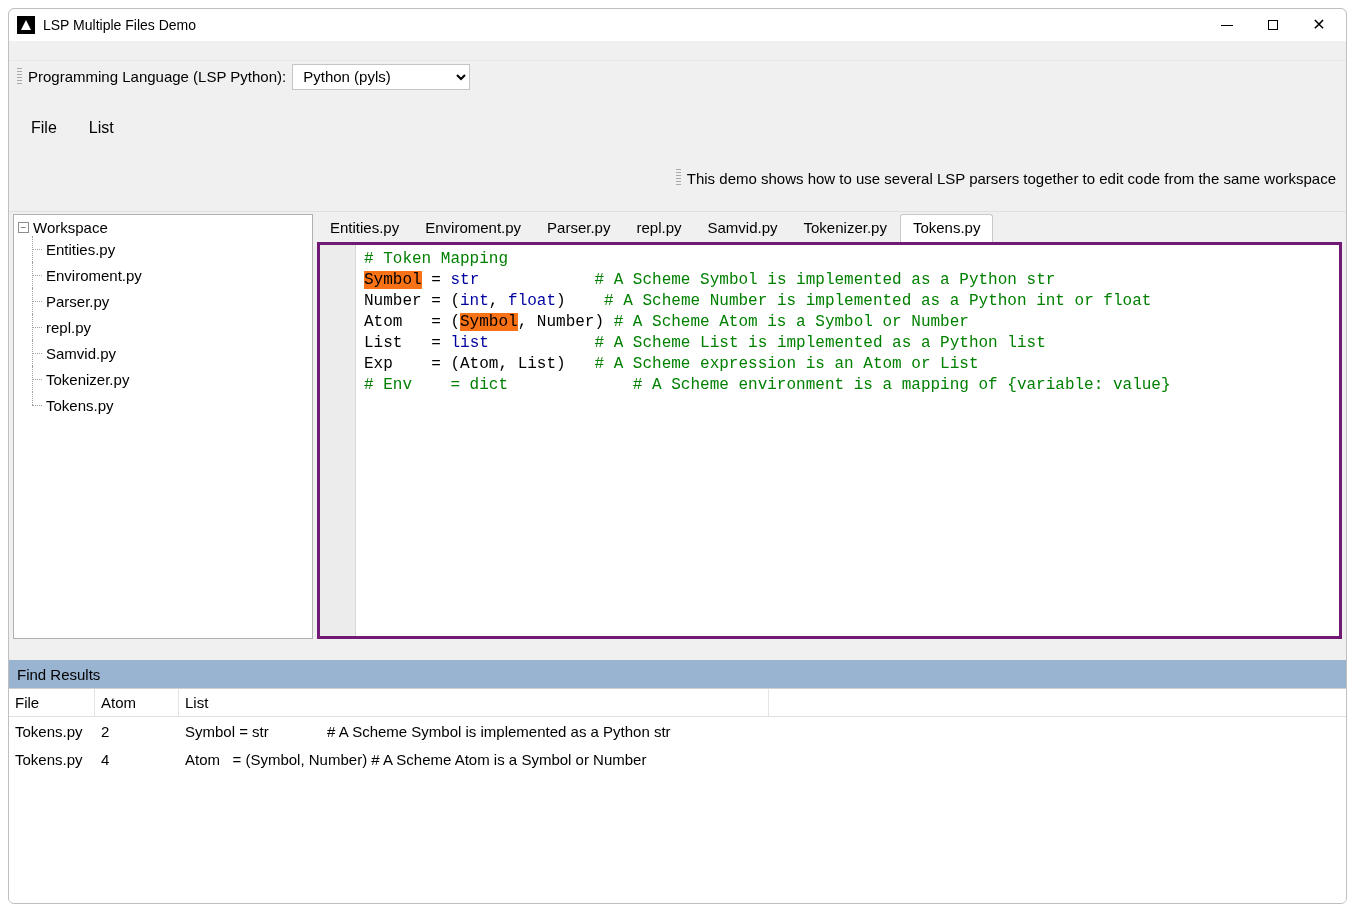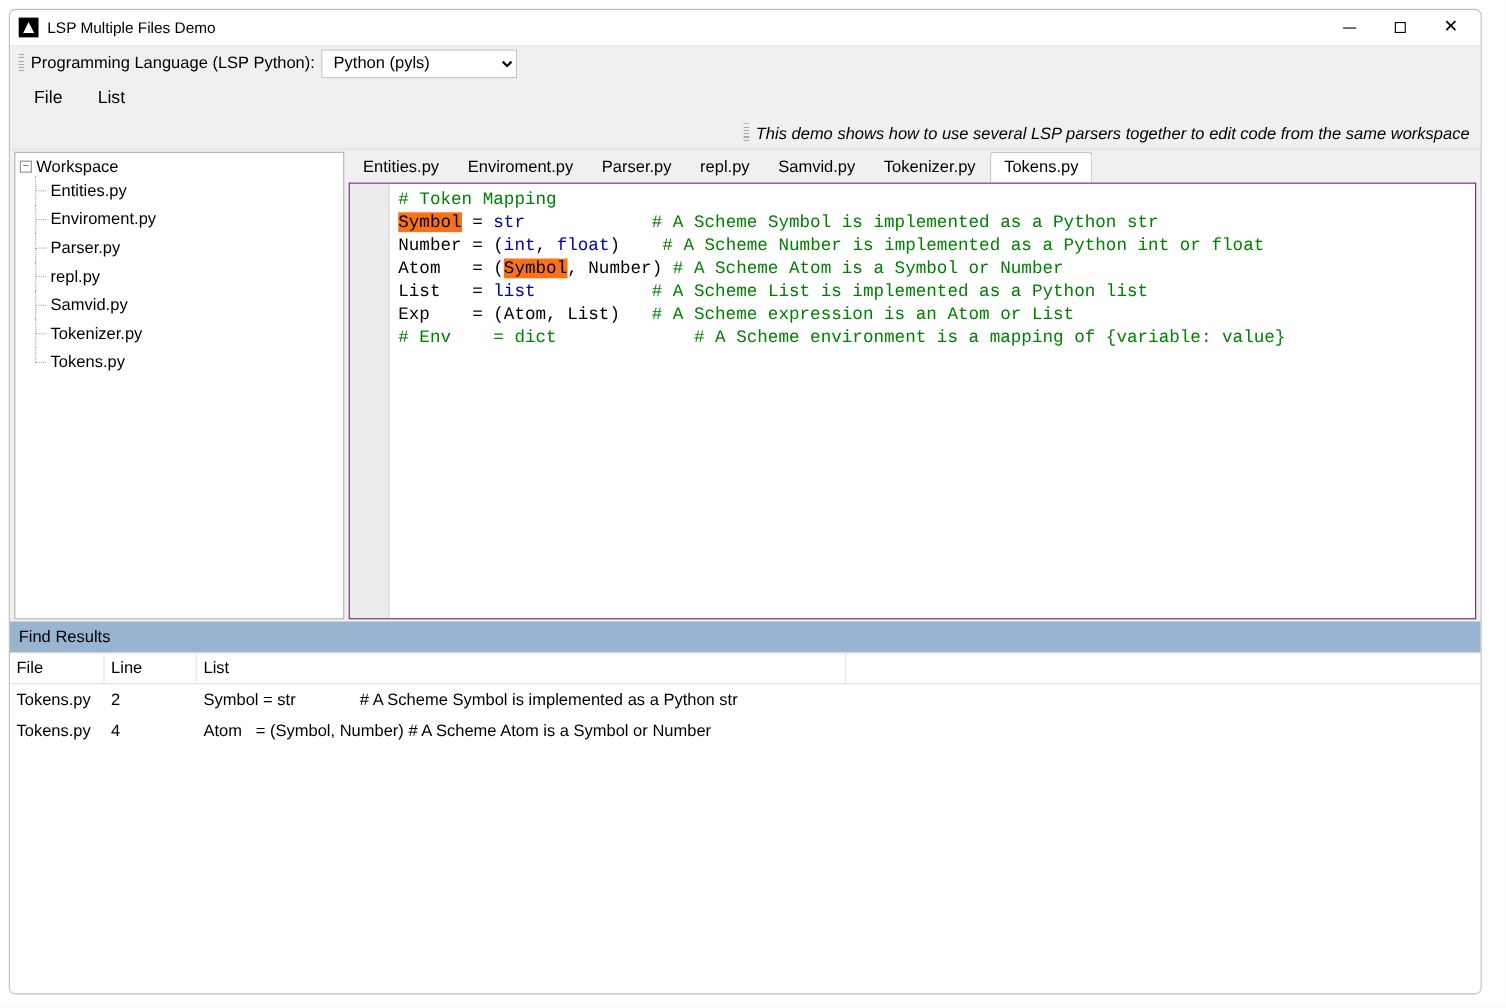--- a/index.html
+++ b/index.html
@@ -14,20 +14,21 @@
 .window {
   width: 1339px;
   height: 896px;
   margin: 8px;
   border: 1px solid #bfbfbf;
   border-radius: 6px;
   background: #f0f0f0;
   display: flex;
   flex-direction: column;
   overflow: hidden;
+  gap: 19px;
 }
 .titlebar {
   height: 32px;
   background: #fff;
   display: flex;
   align-items: center;
   padding: 0 4px 0 8px;
   border-radius: 6px 6px 0 0;
 }
 .titlebar .app-icon {
@@ -81,21 +82,20 @@
   font-size: 16px;
 }
 .menubar .menu-item { padding: 4px 16px; }
 .info-row {
   display: flex;
   align-items: center;
   height: 28px;
   padding: 0 10px;
   font-size: 15px;
   background: #f0f0f0;
-  font-style: italic;
 }
 .info-row .spacer { flex: 1; }
 .main-split {
   display: flex;
   flex: 0 0 430px;
   border-top: 1px solid #e0e0e0;
 }
 .tree-panel {
   width: 300px;
   background: #fff;
@@ -151,21 +151,21 @@
   border-bottom: none;
 }
 .tab.active {
   background: #fff;
   border-color: #c8c8c8;
   border-radius: 3px 3px 0 0;
 }
 .editor {
   flex: 1;
   background: #fff;
-  border: 1px solid #701a75;
+  border: 3px solid #701a75;
   display: flex;
   font-family: Consolas, "Courier New", monospace;
   font-size: 16px;
   overflow: auto;
 }
 .gutter {
   width: 36px;
   background: #ececec;
   border-right: 1px solid #d8d8d8;
 }
@@ -279,21 +279,21 @@
         <div class="code" id="code"><div><span class="c"># Token Mapping</span></div><div><span class="hl">Symbol</span> = <span class="k">str</span>            <span class="c"># A Scheme Symbol is implemented as a Python str</span></div><div>Number = (<span class="k">int</span>, <span class="k">float</span>)    <span class="c"># A Scheme Number is implemented as a Python int or float</span></div><div>Atom   = (<span class="hl">Symbol</span>, Number) <span class="c"># A Scheme Atom is a Symbol or Number</span></div><div>List   = <span class="k">list</span>           <span class="c"># A Scheme List is implemented as a Python list</span></div><div>Exp    = (Atom, List)   <span class="c"># A Scheme expression is an Atom or List</span></div><div><span class="c"># Env    = dict             # A Scheme environment is a mapping of {variable: value}</span></div></div>
       </div>
     </div>
   </div>
 
   <div class="find-panel">
     <div class="find-header">Find Results</div>
     <div class="find-table">
       <div class="find-row header">
         <div class="col col-file">File</div>
-        <div class="col col-line">Line</div>
+        <div class="col col-line">Atom</div>
         <div class="col col-code">List</div>
         <div style="flex:1"></div>
       </div>
       <div id="find-rows">
           <div class="find-row">
             <div class="col col-file">Tokens.py</div>
             <div class="col col-line">2</div>
             <div class="col col-code">
               <span class="mono">Symbol = str              # A Scheme Symbol is implemented as a Python str</span>
             </div>

